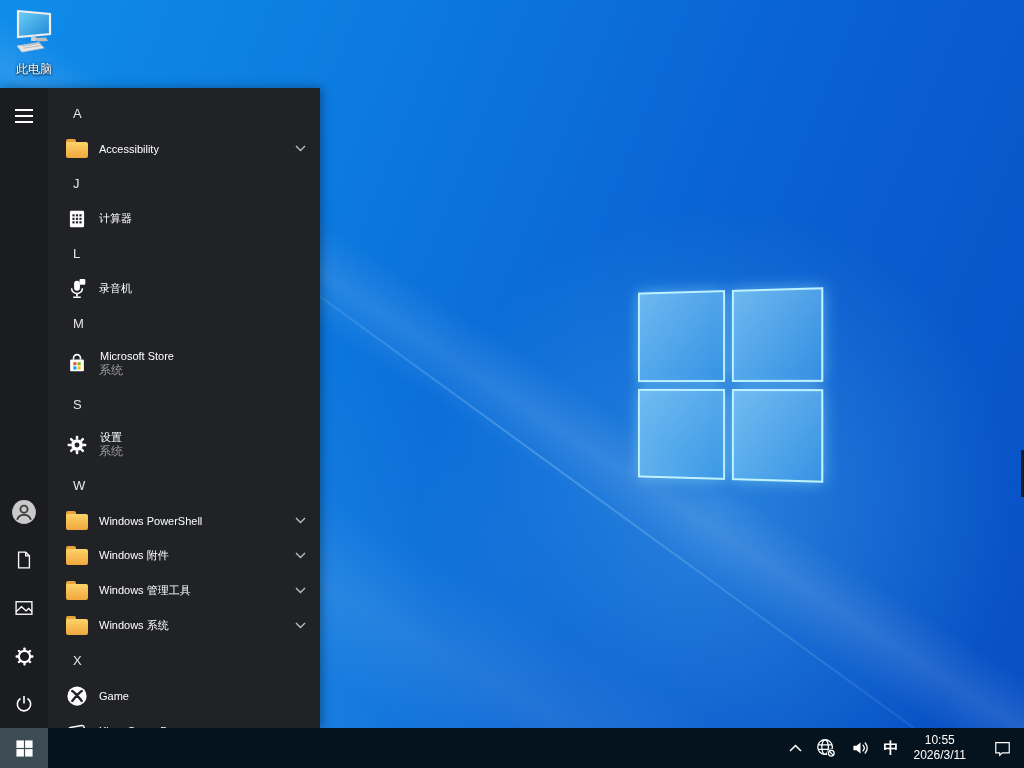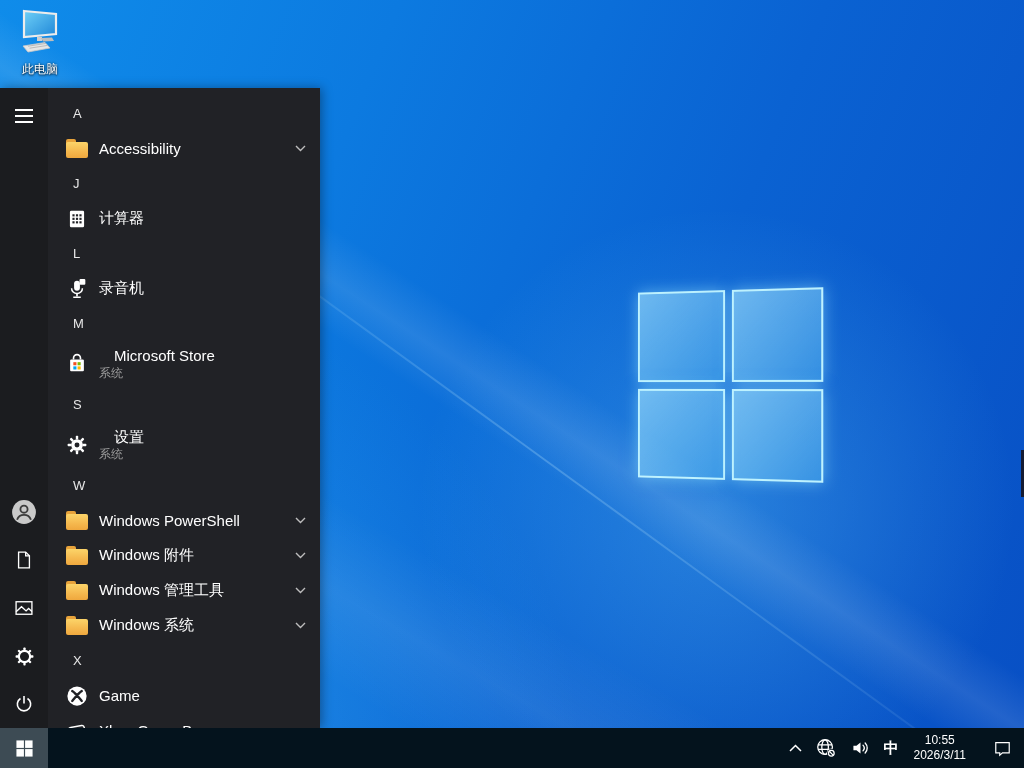--- a/index.html
+++ b/index.html
@@ -26,21 +26,21 @@
   .wall-logo { position:absolute; left:633px; top:290px; width:190px; height:190px;
     display:grid; grid-template-columns:1fr 1fr; grid-template-rows:1fr 1fr; gap:7px;
     transform:perspective(750px) rotateY(-13deg); }
   .wall-logo .pane {
     background:linear-gradient(135deg, rgba(165,230,255,0.62), rgba(90,190,245,0.42));
     border:2px solid rgba(195,245,255,0.95);
     box-shadow:0 0 14px rgba(160,235,255,0.5);
   }
 
   
-  .desk-icon { position:absolute; left:6px; top:8px; width:68px; text-align:center; cursor:default; }
+  .desk-icon { position:absolute; left:0; top:8px; width:68px; text-align:center; cursor:default; }
   .desk-icon .glyph { width:48px; height:52px; margin:0 auto; }
   .desk-icon .caption { color:#fff; font-size:12px; margin-top:1px;
     text-shadow:0 1px 2px rgba(0,0,0,0.85), 0 0 3px rgba(0,0,0,0.6); }
 
   
   .edge-sliver { position:absolute; right:0; top:450px; width:3px; height:47px; background:#141b33; }
 
   
   .start-menu { position:absolute; left:0; top:88px; width:320px; height:640px;
     background:#212226; display:flex; box-shadow:2px 0 10px rgba(0,0,0,0.35); }
@@ -48,23 +48,23 @@
   .rail-btn { width:48px; height:48px; display:flex; align-items:center; justify-content:center; }
   .rail-btn.hamburger { margin-top:4px; }
   .rail-spacer { flex:1; }
 
   .app-list { flex:1; padding-top:8px; overflow:hidden; color:#fff; }
   .row { display:flex; align-items:center; height:35px; padding:0 14px 0 17px; }
   .row.hdr { padding-left:25px; }
   .row.dbl { height:46px; }
   .hdr-letter { font-size:13px; color:#e8e8e8; }
   .icon-box { width:24px; height:24px; flex:none; display:flex; align-items:center; justify-content:center; }
-  .lbl { font-size:15px; margin-left:10px; white-space:nowrap; }
+  .lbl { font-size:11px; margin-left:10px; white-space:nowrap; }
   .lines { margin-left:10px; display:flex; flex-direction:column; line-height:1.25; }
-  .lines .lbl { margin-left:15px; }
+  .lines .lbl { margin-left:1px; }
   .sub { font-size:12px; color:#9d9d9d; }
   .chev { margin-left:auto; flex:none; }
 
   
   .folder { width:22px; height:16px; position:relative; margin-top:2px; }
   .folder::before { content:""; position:absolute; left:0; top:-3px; width:10px; height:5px;
     background:#e8a33b; border-radius:2px 2px 0 0; }
   .folder::after { content:""; position:absolute; inset:0;
     background:linear-gradient(180deg,#fcd469 0%,#f5b84e 60%,#efa83e 100%); border-radius:2px; }
 

